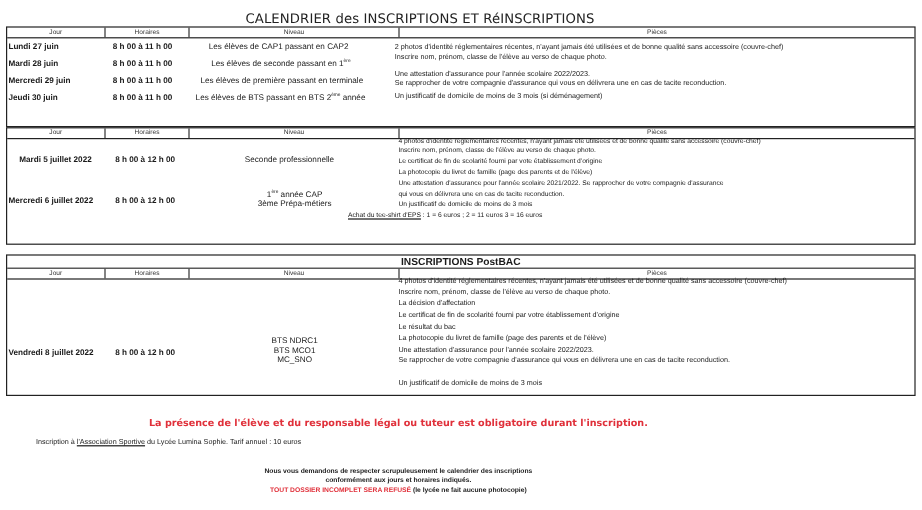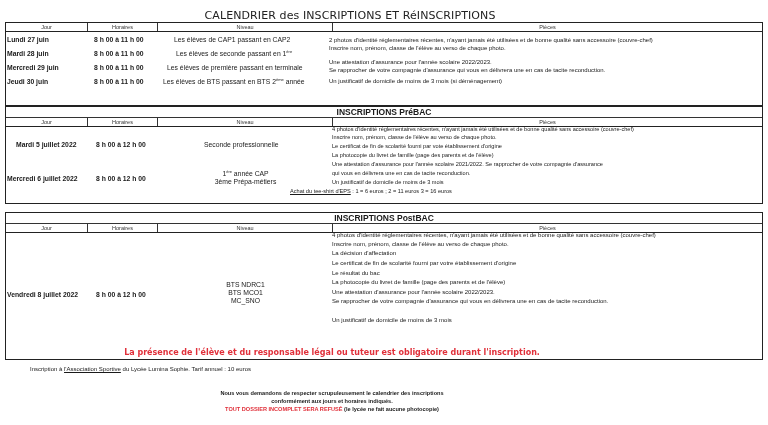--- a/index.html
+++ b/index.html
@@ -61,21 +61,20 @@
     </div>
     <span class="abs fs6" style="left:323px;top:5px;">2 photos d'identité réglementaires récentes, n'ayant jamais été utilisées et de bonne qualité sans accessoire (couvre-chef)</span>
     <span class="abs fs6" style="left:323px;top:13px;">Inscrire nom, prénom, classe de l'élève au verso de chaque photo.</span>
     <span class="abs fs6" style="left:323px;top:27px;">Une attestation d'assurance pour l'année scolaire 2022/2023.</span>
     <span class="abs fs6" style="left:323px;top:35px;">Se rapprocher de votre compagnie d'assurance qui vous en délivrera une en cas de tacite reconduction.</span>
     <span class="abs fs6" style="left:323px;top:46px;">Un justificatif de domicile de moins de 3 mois (si déménagement)</span>
   </div>
 </div>
 
 <div class="section" style="top:106px;height:98px;">
-  <div class="sec-head">INSCRIPTIONS PréBAC</div>
   <div class="col-head">
     <div class="c-jour">Jour</div>
     <div class="c-hor">Horaires</div>
     <div class="c-niv">Niveau</div>
     <div class="c-pie">Pièces</div>
   </div>
   <div class="rows">
     <div>
       <span class="abs fs7 bold" style="left:10px;top:14px;">Mardi 5 juillet 2022</span>
       <span class="abs fs7 bold" style="left:90px;top:14px;">8 h 00 à 12 h 00</span>
@@ -93,21 +92,21 @@
     <span class="abs fs55" style="left:326px;top:7px;">Inscrire nom, prénom, classe de l'élève au verso de chaque photo.</span>
     <span class="abs fs55" style="left:326px;top:16px;">Le certificat de fin de scolarité  fourni par vote établissement d'origine</span>
     <span class="abs fs55" style="left:326px;top:25px;">La photocopie du livret de famille (page des parents et de l'élève)</span>
     <span class="abs fs55" style="left:326px;top:34px;">Une attestation d'assurance pour l'année scolaire 2021/2022. Se rapprocher de votre compagnie d'assurance</span>
     <span class="abs fs55" style="left:326px;top:43px;">qui vous en délivrera une en cas de tacite reconduction.</span>
     <span class="abs fs55" style="left:326px;top:52px;">Un justificatif de domicile de moins de 3 mois</span>
     <span class="abs fs55" style="left:284px;top:61px;"><span class="u">Achat du tee-shirt d'EPS</span><span> : 1 = 6 euros ; 2 = 11 euros 3 = 16 euros</span></span>
   </div>
 </div>
 
-<div class="section" style="top:212px;height:148px;">
+<div class="section" style="top:212px;height:118px;">
   <div class="sec-head">INSCRIPTIONS PostBAC</div>
   <div class="col-head">
     <div class="c-jour">Jour</div>
     <div class="c-hor">Horaires</div>
     <div class="c-niv">Niveau</div>
     <div class="c-pie">Pièces</div>
   </div>
   <div class="rows">
     <div>
       <span class="abs fs7 bold" style="left:1px;top:58px;">Vendredi 8 juillet 2022</span>

